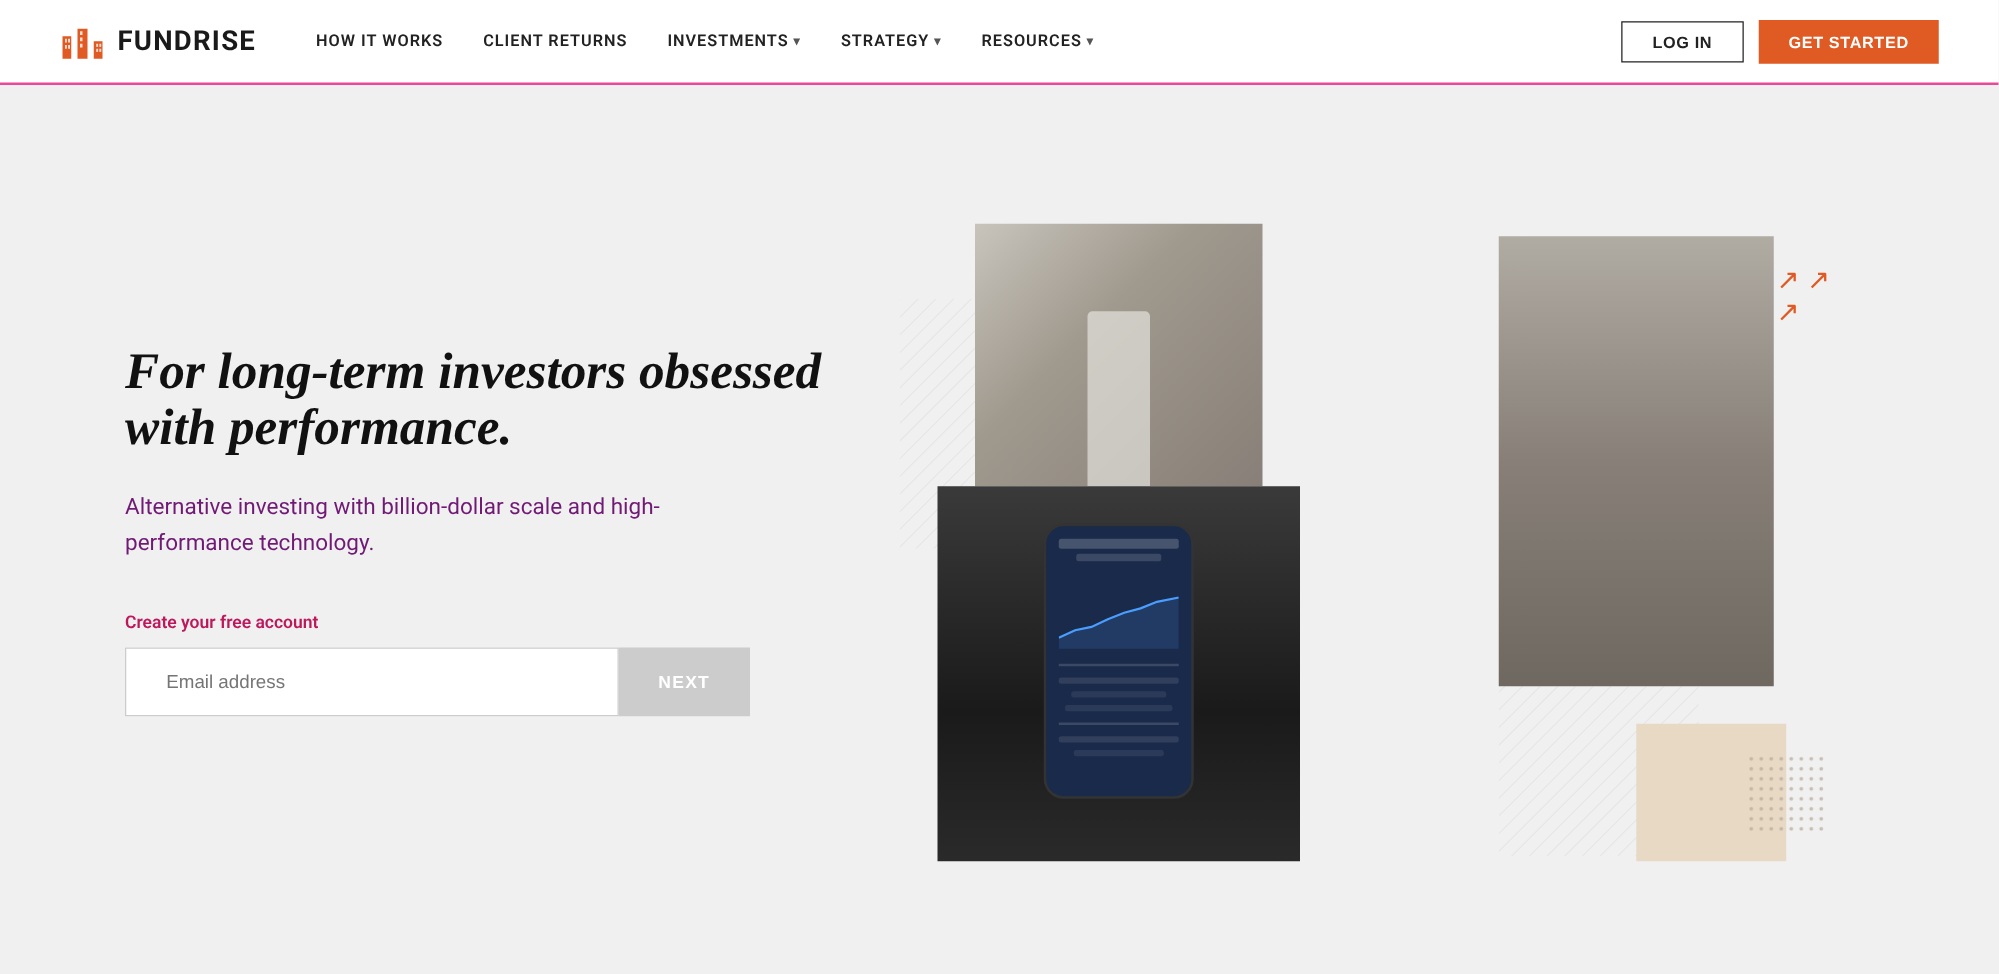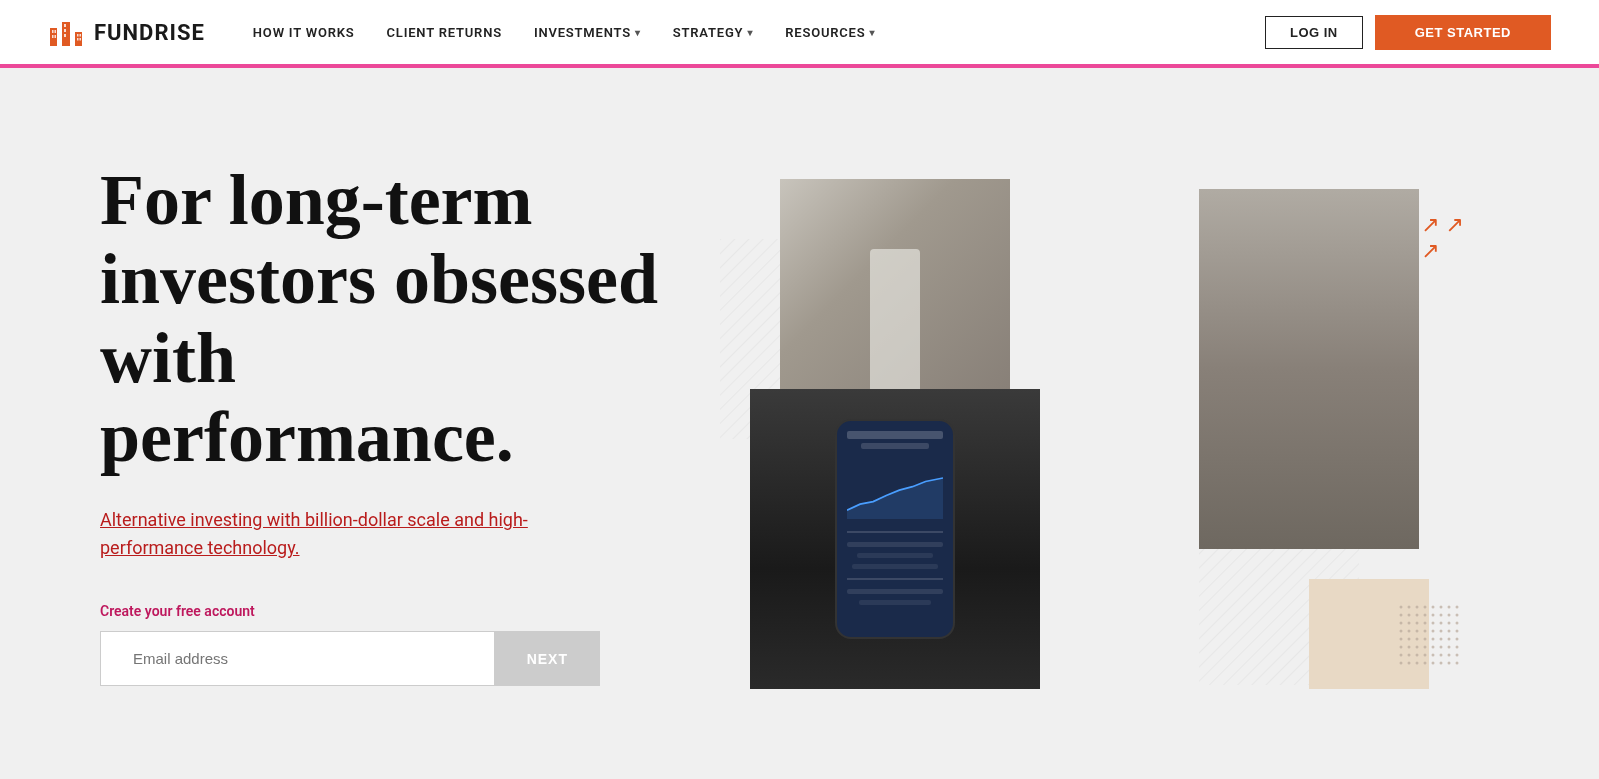--- a/index.html
+++ b/index.html
@@ -10,21 +10,21 @@
       overflow-x: hidden;
     }
 
     
     nav {
       background: #fff;
       display: flex;
       align-items: center;
       padding: 0 48px;
       height: 68px;
-      border-bottom: 4px solid #ec4899;
+      border-bottom: 2px solid #ec4899;
       position: relative;
       z-index: 10;
     }
     .logo-wrap {
       display: flex;
       align-items: center;
       gap: 10px;
       text-decoration: none;
       margin-right: 48px;
     }
@@ -73,21 +73,21 @@
       border: 1.5px solid #222;
       background: #fff;
       color: #222;
       font-size: 13px;
       font-weight: 600;
       letter-spacing: 0.5px;
       cursor: pointer;
       text-transform: uppercase;
     }
     .btn-get-started {
-      padding: 10px 40px;
+      padding: 10px 24px;
       background: #e05a23;
       border: none;
       color: #fff;
       font-size: 13px;
       font-weight: 700;
       letter-spacing: 0.5px;
       cursor: pointer;
       text-transform: uppercase;
     }
 
@@ -100,34 +100,34 @@
       padding: 60px 80px 60px 100px;
       position: relative;
       overflow: hidden;
     }
     .hero-left {
       flex: 0 0 560px;
       max-width: 560px;
       z-index: 2;
     }
     .hero-heading {
-      font-size: 72px;
+      font-size: 41px;
       font-weight: 800;
       color: #111;
       line-height: 1.1;
       margin-bottom: 28px;
       font-family: Georgia, 'Times New Roman', serif;
+      font-style: italic;
     }
     .hero-subtext {
       font-size: 18px;
-      color: #b91c1c;
+      color: #701a75;
       line-height: 1.6;
       margin-bottom: 40px;
       max-width: 480px;
-      text-decoration: underline;
     }
     .create-label {
       font-size: 14px;
       font-weight: 600;
       color: #be185d;
       margin-bottom: 12px;
     }
     .email-form {
       display: flex;
       gap: 0;

